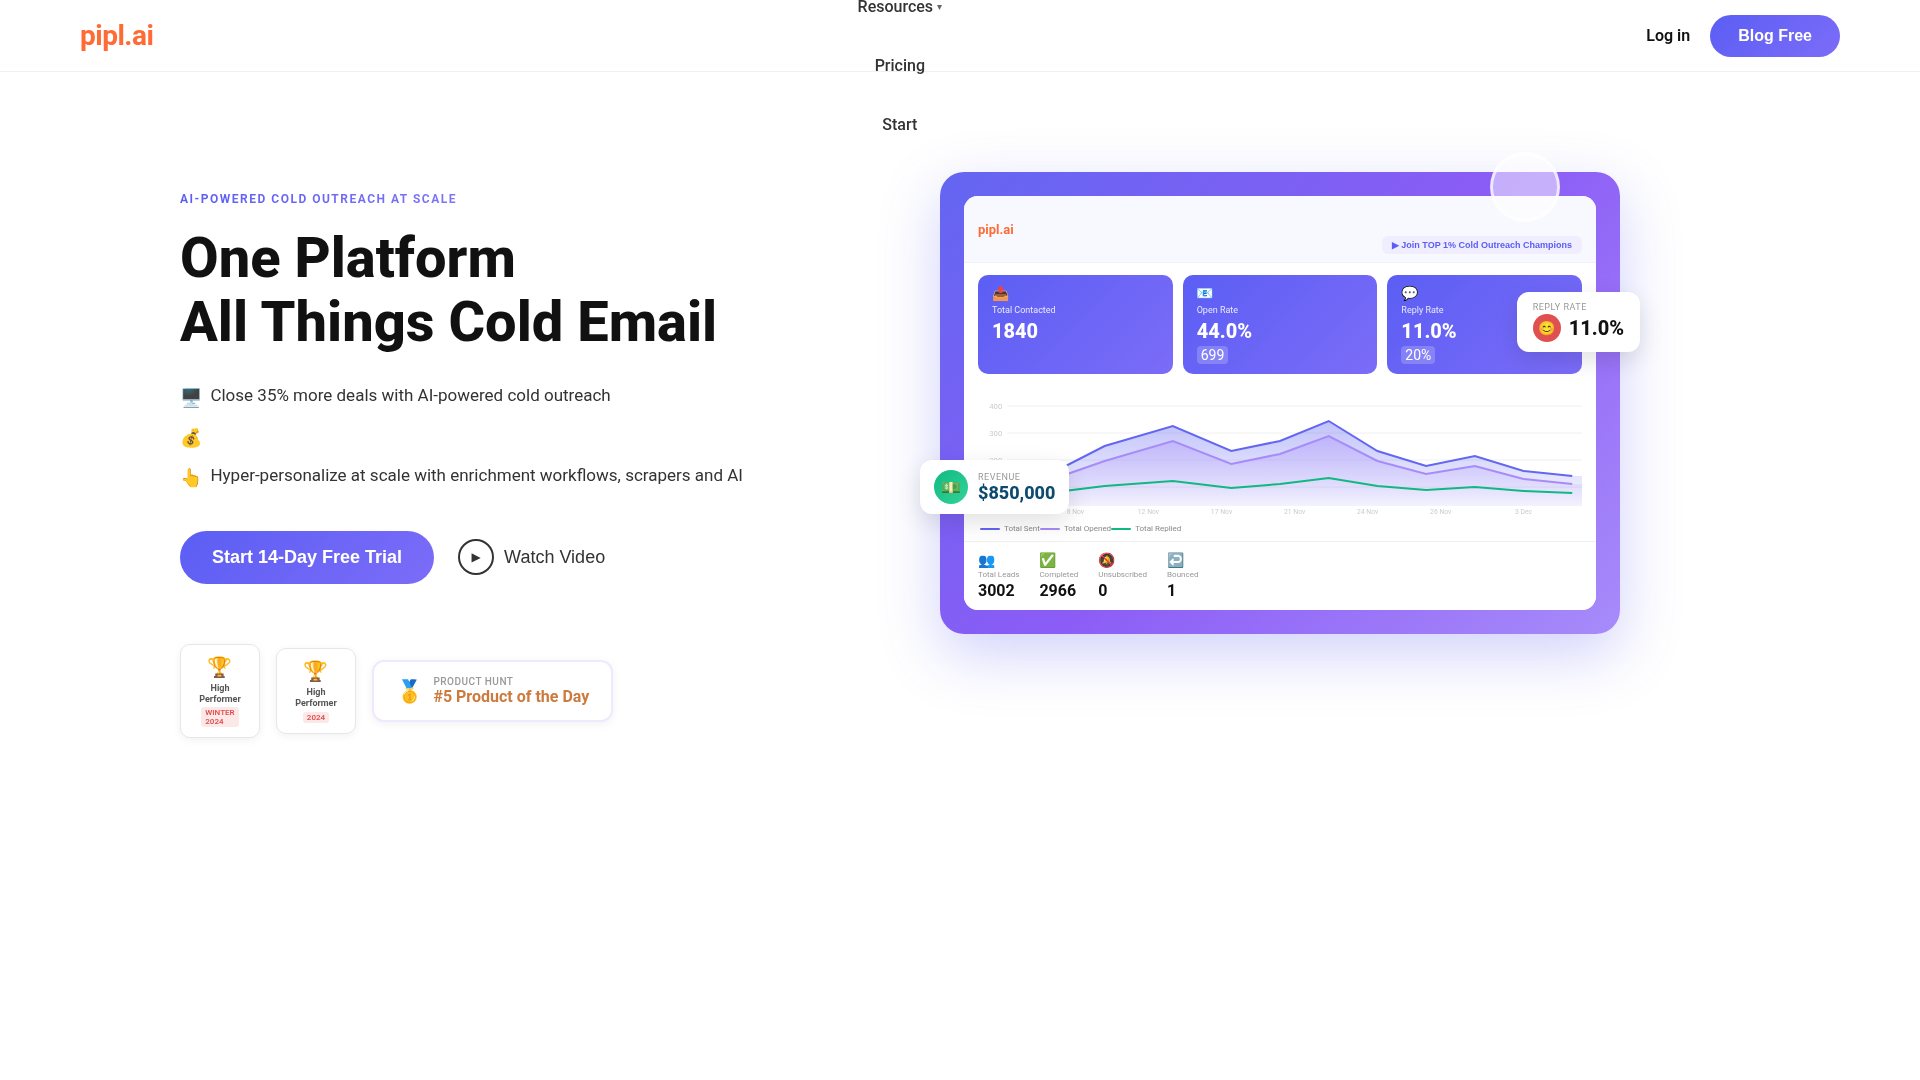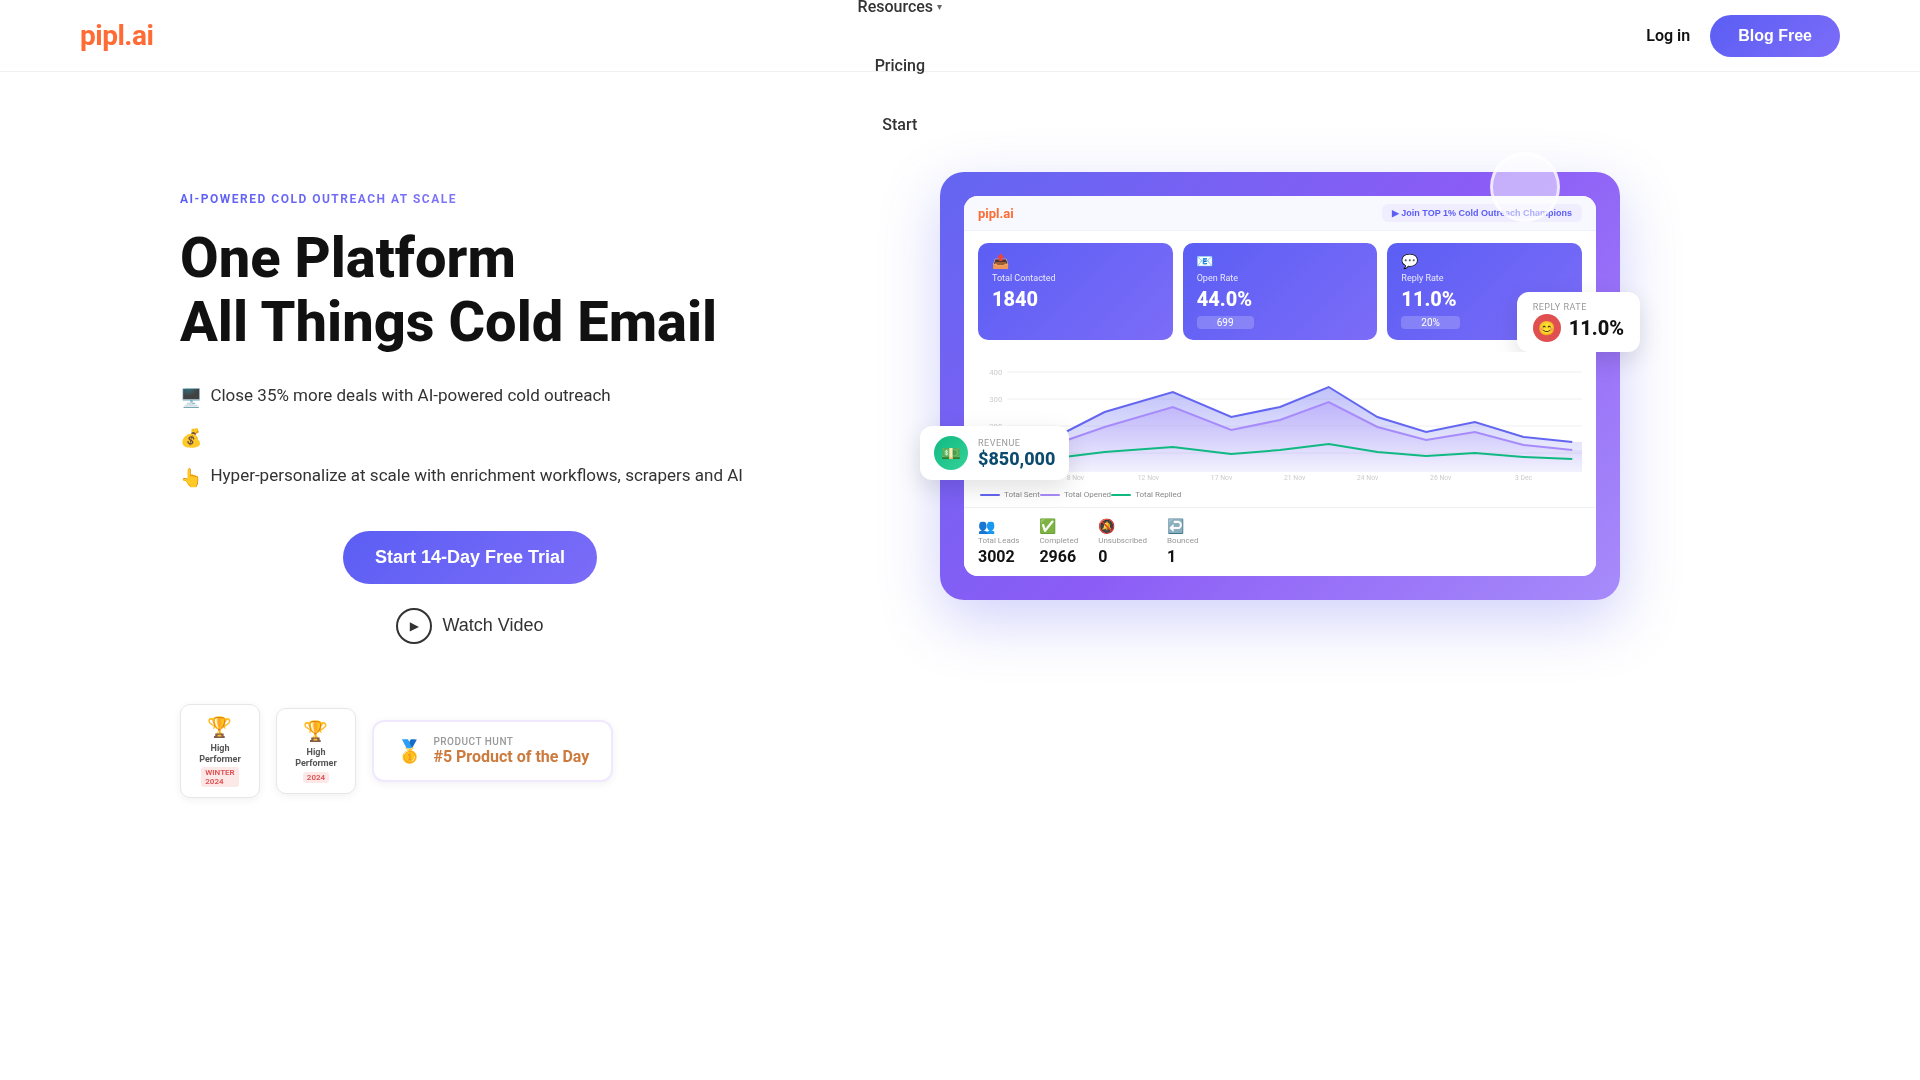--- a/index.html
+++ b/index.html
@@ -117,21 +117,20 @@
     .hero-features li .emoji {
       font-size: 18px;
       flex-shrink: 0;
       margin-top: 1px;
     }
     .hero-cta {
       display: flex;
       align-items: center;
       gap: 24px;
       margin-bottom: 60px;
-      flex-direction: column;
     }
     .btn-trial {
       background: linear-gradient(135deg, #5b5ef4, #7c6cf8);
       color: white;
       border: none;
       border-radius: 50px;
       padding: 16px 32px;
       font-size: 18px;
       font-weight: 700;
       cursor: pointer;
@@ -265,38 +264,39 @@
     }
     .dash-logo span { color: #ff6b35; }
     .dash-cta-btn {
       background: #f0edff;
       color: #5b5ef4;
       border: none;
       border-radius: 6px;
       padding: 4px 10px;
       font-size: 9px;
       font-weight: 600;
+      margin-top: 32px;
     }
     .dash-stats {
       display: flex;
       gap: 10px;
       padding: 12px 14px;
       background: white;
     }
     .stat-card {
       flex: 1;
       background: linear-gradient(135deg, #5b5ef4, #7c6cf8);
       border-radius: 10px;
       padding: 10px 14px;
       color: white;
     }
     .stat-card .stat-icon { font-size: 14px; margin-bottom: 4px; }
     .stat-card .stat-label { font-size: 9px; opacity: 0.85; margin-bottom: 4px; }
     .stat-card .stat-value { font-size: 20px; font-weight: 800; }
-    .stat-card .stat-change { font-size: 10px; background: rgba(255,255,255,0.2); border-radius: 4px; padding: 1px 20px; display: inline-block; margin-top: 3px; }
+    .stat-card .stat-change { font-size: 14px; background: rgba(255,255,255,0.2); border-radius: 4px; padding: 1px 4px; display: inline-block; margin-top: 3px; }
 
     
     .dash-chart-area {
       padding: 10px 14px 8px;
       background: white;
       position: relative;
     }
     .dash-chart-area svg {
       width: 100%;
       height: 120px;

